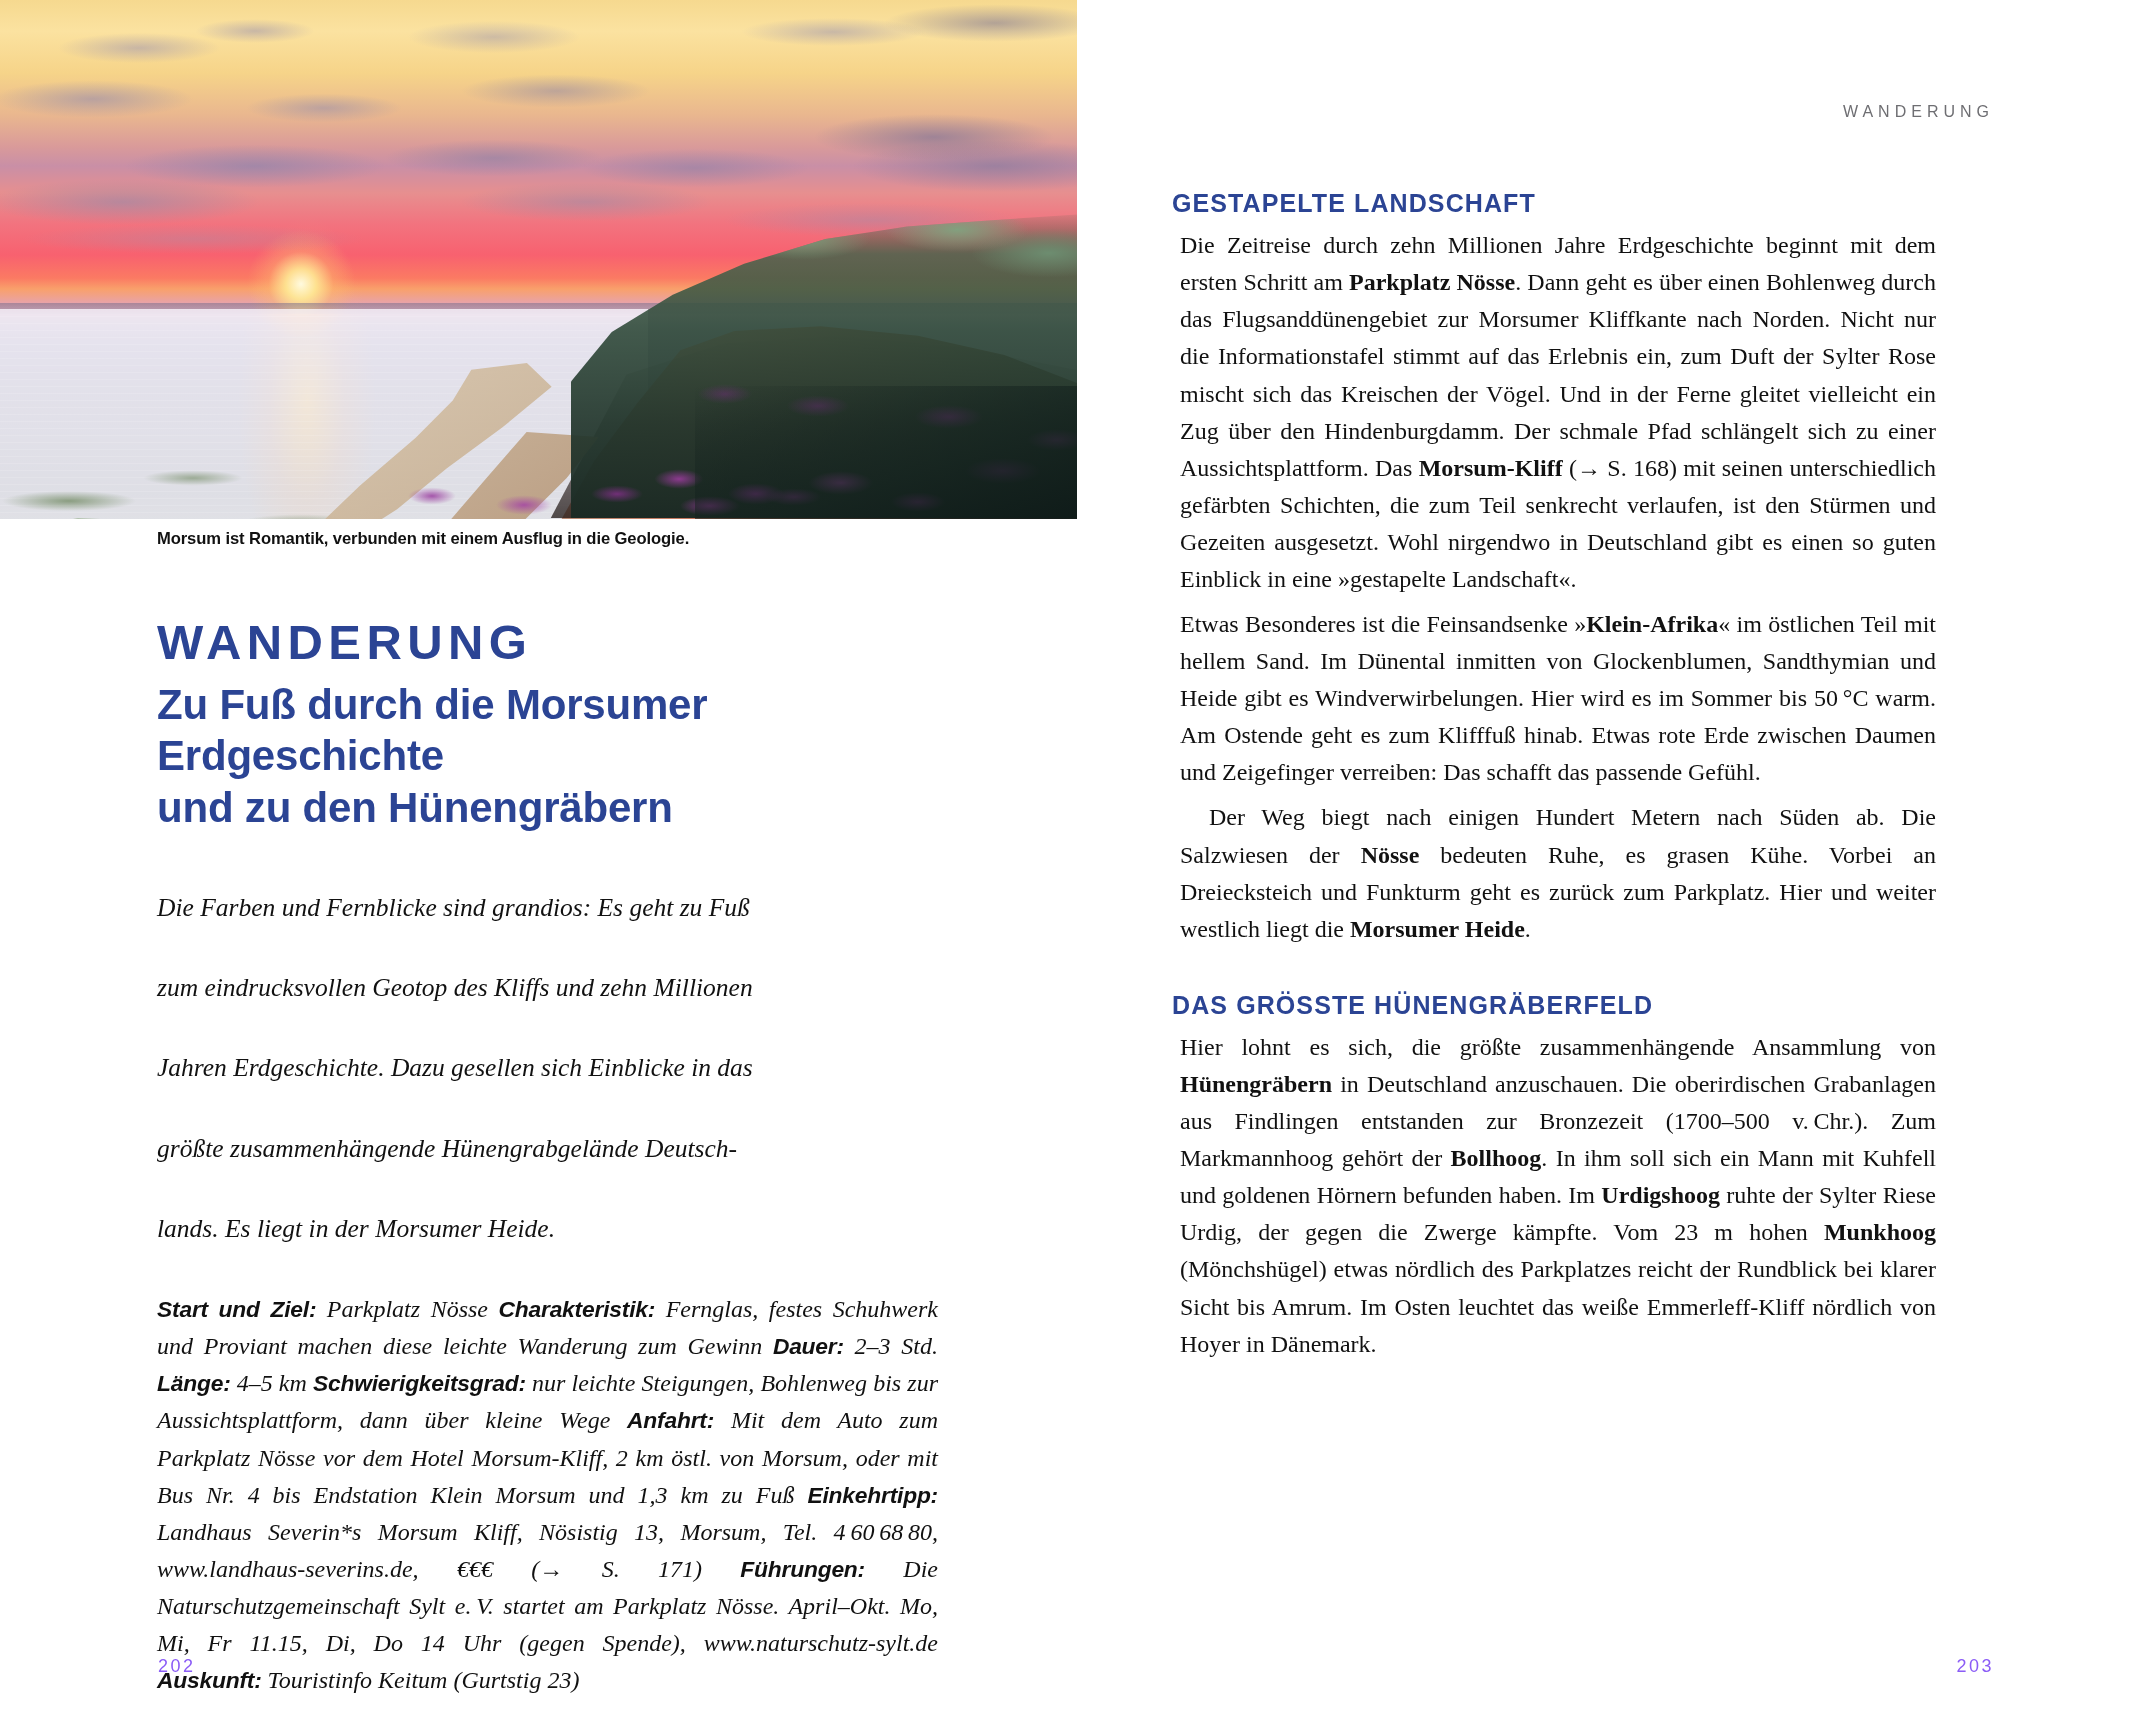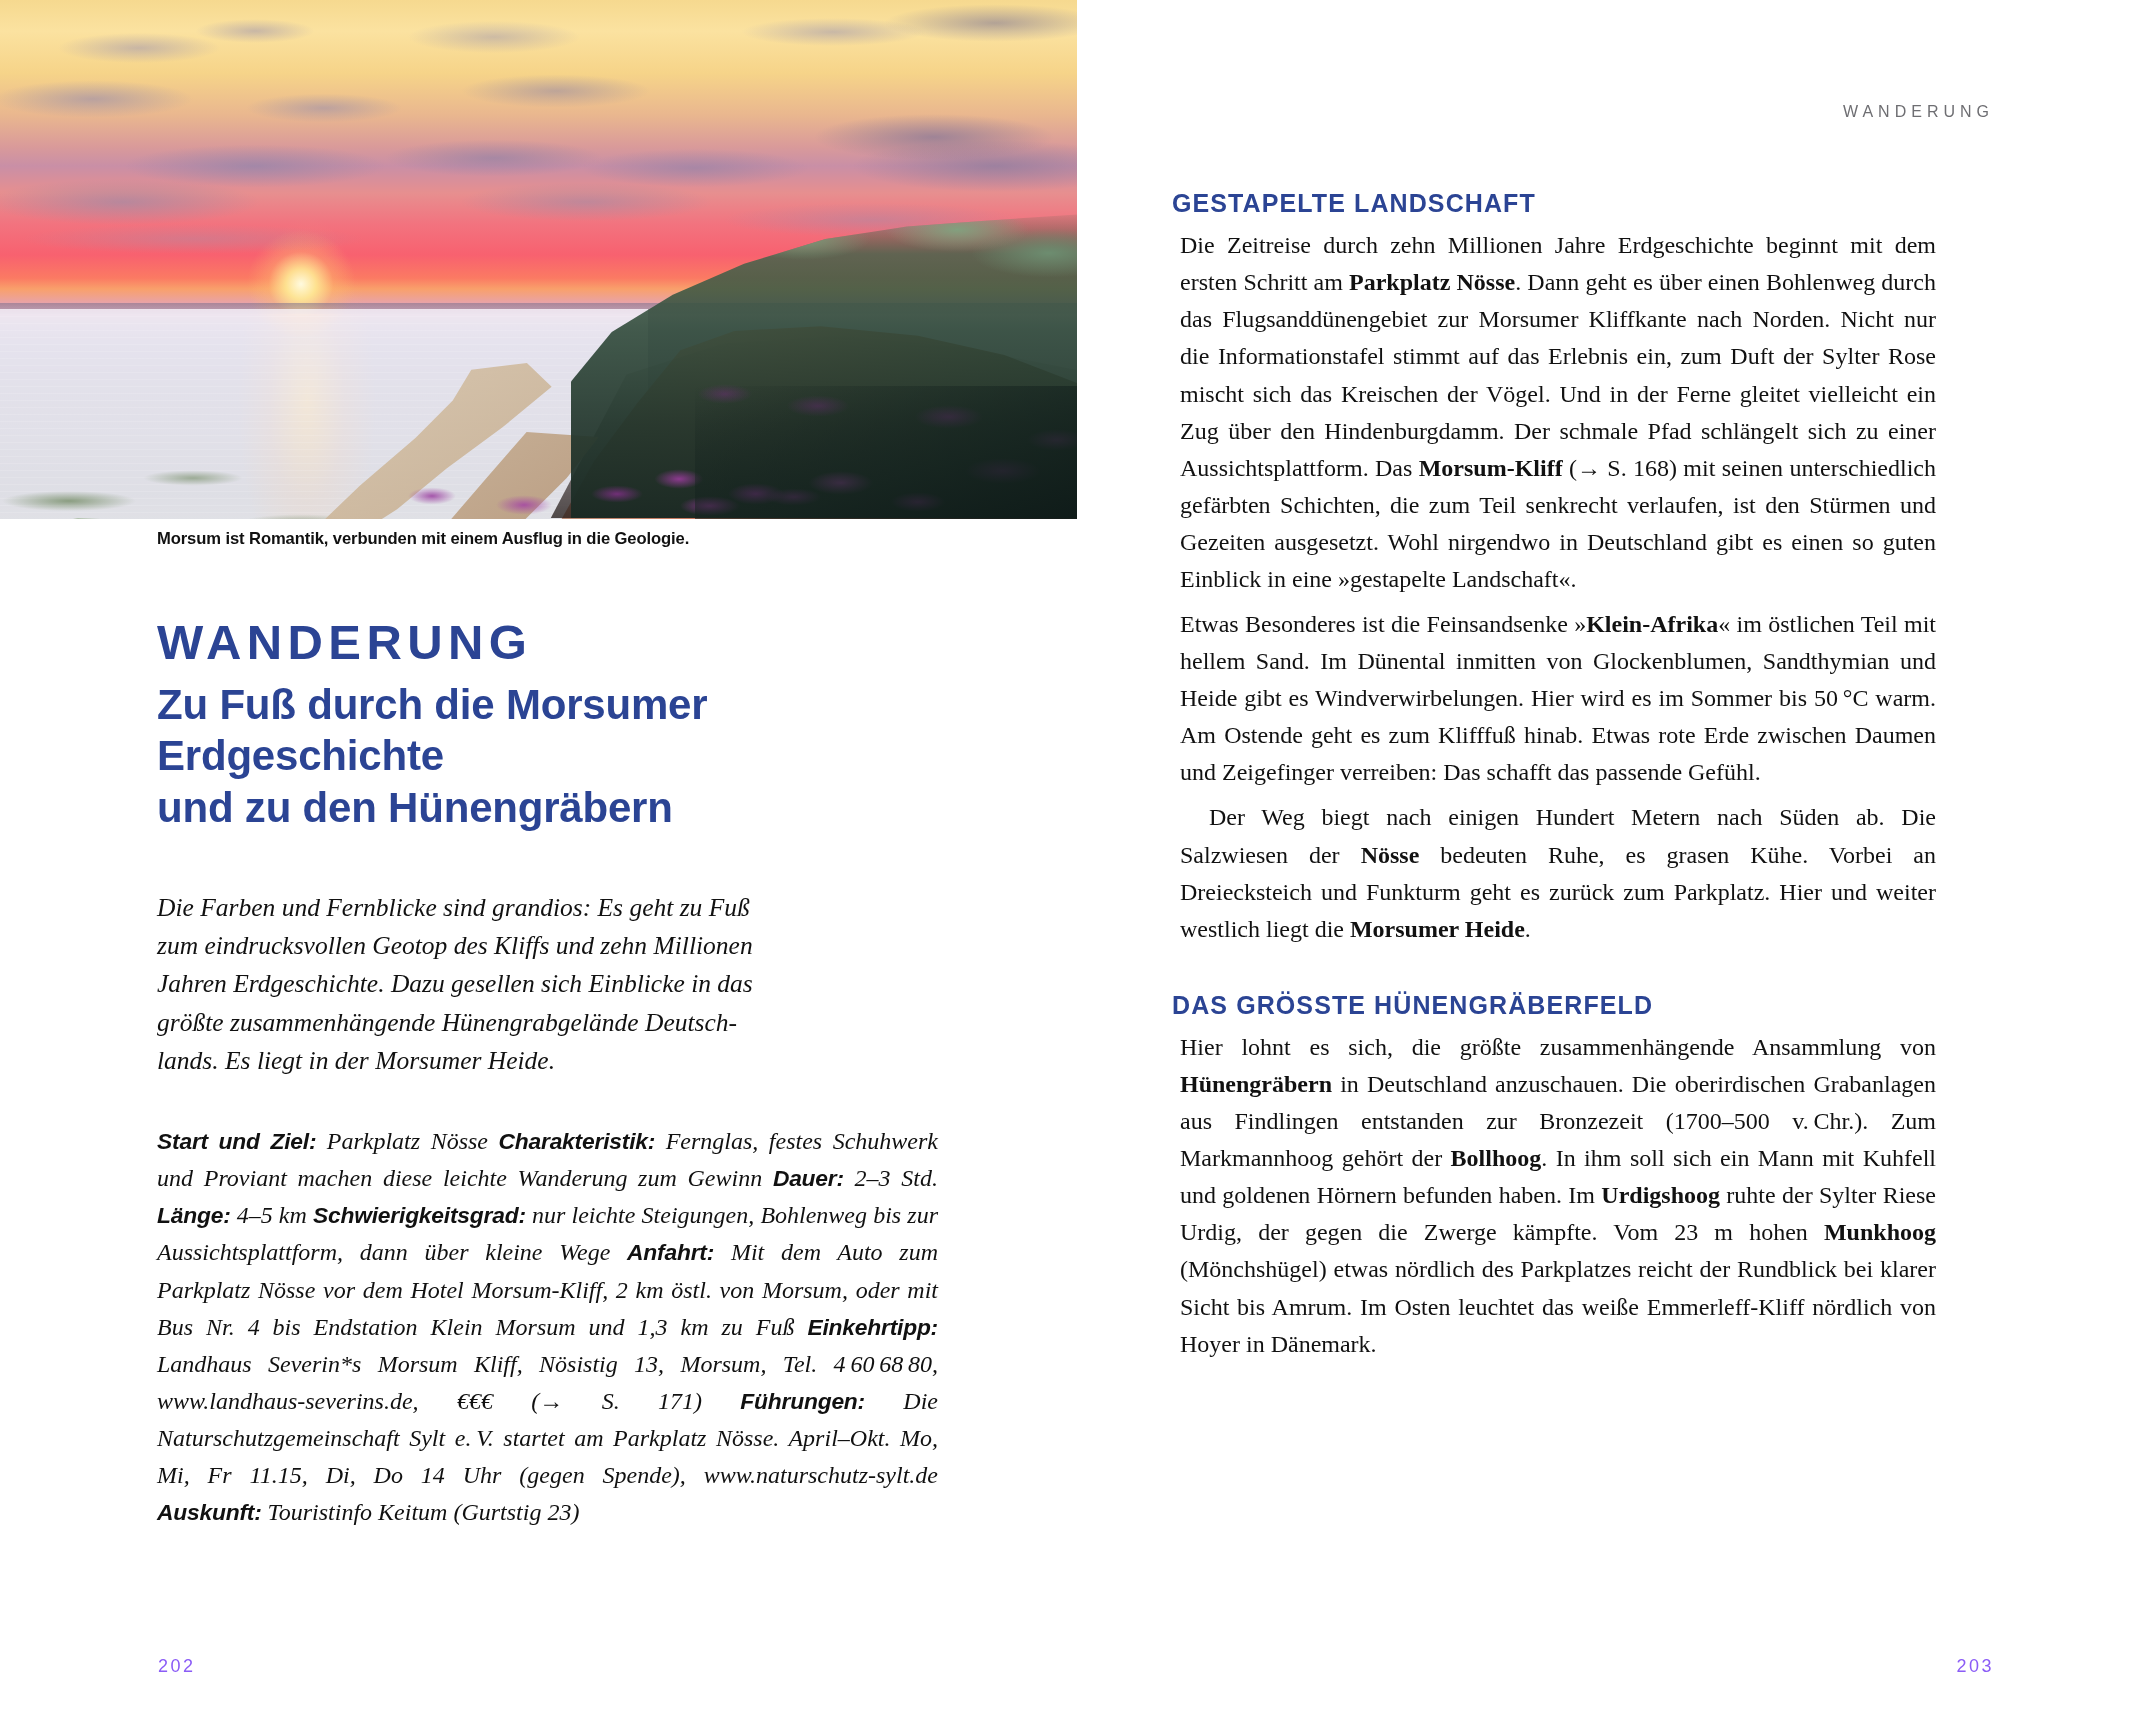--- a/index.html
+++ b/index.html
@@ -239,21 +239,21 @@
   }
   .intro {
     margin-top: 56px;
     font-family: "Liberation Serif", serif;
     font-style: italic;
     font-size: 25.5px;
     line-height: 1.5;
     color: #111;
     text-align: left;
   }
-  .intro div { white-space: nowrap; }
+  .intro div { white-space: nowrap; margin-top: 42px; }
 
   .factblock {
     margin-top: 43px;
     font-family: "Liberation Serif", serif;
     font-size: 24px;
     line-height: 1.545;
     color: #111;
     text-align: justify;
     font-style: italic;
   }

